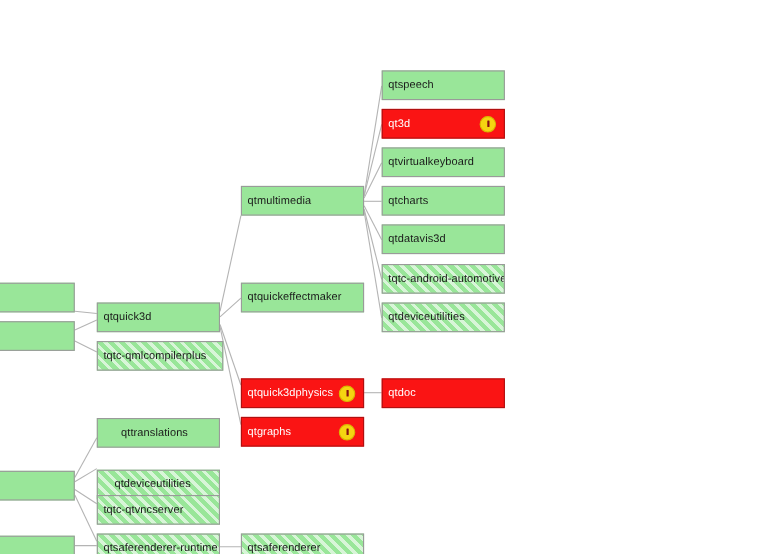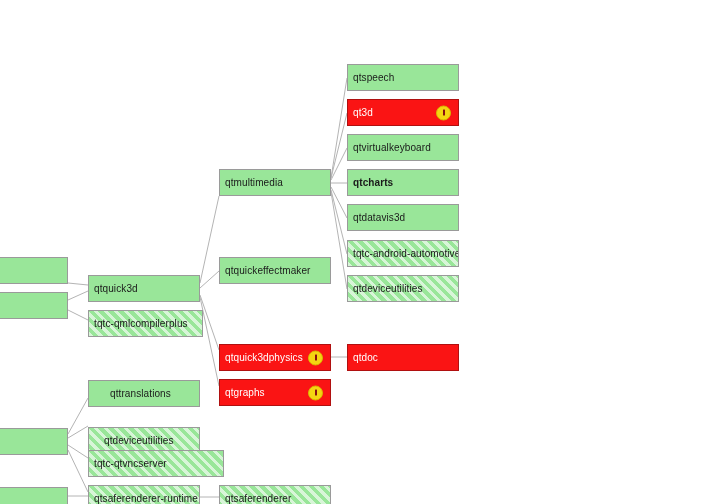--- a/index.html
+++ b/index.html
@@ -117,21 +117,21 @@
       </div>
       <div class="node bad" style="left: 347px; top: 99px; width: 112px; height: 27px;">
         <span class="label">qt3d</span>
         <span class="warn">
           <i></i>
         </span>
       </div>
       <div class="node ok" style="left: 347px; top: 134px; width: 112px; height: 27px;">
         <span class="label">qtvirtualkeyboard</span>
       </div>
-      <div class="node ok" style="left: 347px; top: 169px; width: 112px; height: 27px; font-weight: bold;">
+      <div class="node ok" style="left: 347px; top: 169px; width: 112px; height: 27px;">
         <span class="label">qtcharts</span>
       </div>
       <div class="node ok" style="left: 347px; top: 204px; width: 112px; height: 27px;">
         <span class="label">qtdatavis3d</span>
       </div>
       <div class="node ok hatch" style="left: 347px; top: 240px; width: 112px; height: 27px;">
         <span class="label">tqtc-android-automotive</span>
       </div>
       <div class="node ok hatch" style="left: 347px; top: 275px; width: 112px; height: 27px;">
         <span class="label">qtdeviceutilities</span>
@@ -162,21 +162,21 @@
       </div>
       <div class="node bad" style="left: 347px; top: 344px; width: 112px; height: 27px;">
         <span class="label">qtdoc</span>
       </div>
       <div class="node ok" style="left: 88px; top: 380px; width: 112px; height: 27px; padding-left: 21px;">
         <span class="label">qttranslations</span>
       </div>
       <div class="node ok hatch" style="left: 88px; top: 427px; width: 112px; height: 27px; padding-left: 15px;">
         <span class="label">qtdeviceutilities</span>
       </div>
-      <div class="node ok hatch" style="left: 88px; top: 450px; width: 136px; height: 27px;">
+      <div class="node ok hatch" style="left: 88px; top: 450px; width: 112px; height: 27px;">
         <span class="label">tqtc-qtvncserver</span>
       </div>
       <div class="node ok hatch" style="left: 88px; top: 485px; width: 112px; height: 27px;">
         <span class="label">qtsaferenderer-runtime</span>
       </div>
       <div class="node ok hatch" style="left: 219px; top: 485px; width: 112px; height: 27px;">
         <span class="label">qtsaferenderer</span>
       </div>
       <div class="node ok" style="left: -44px; top: 257px; width: 112px; height: 27px;">
         <span class="label"></span>

